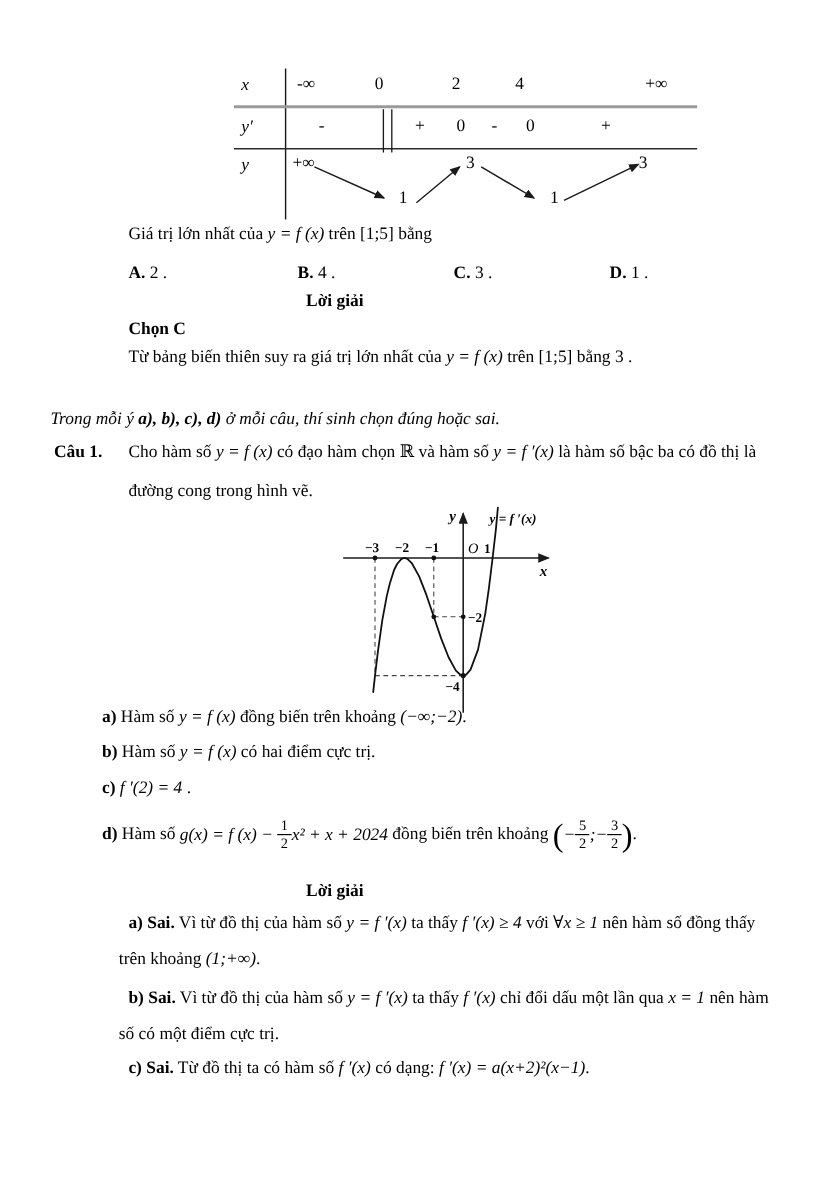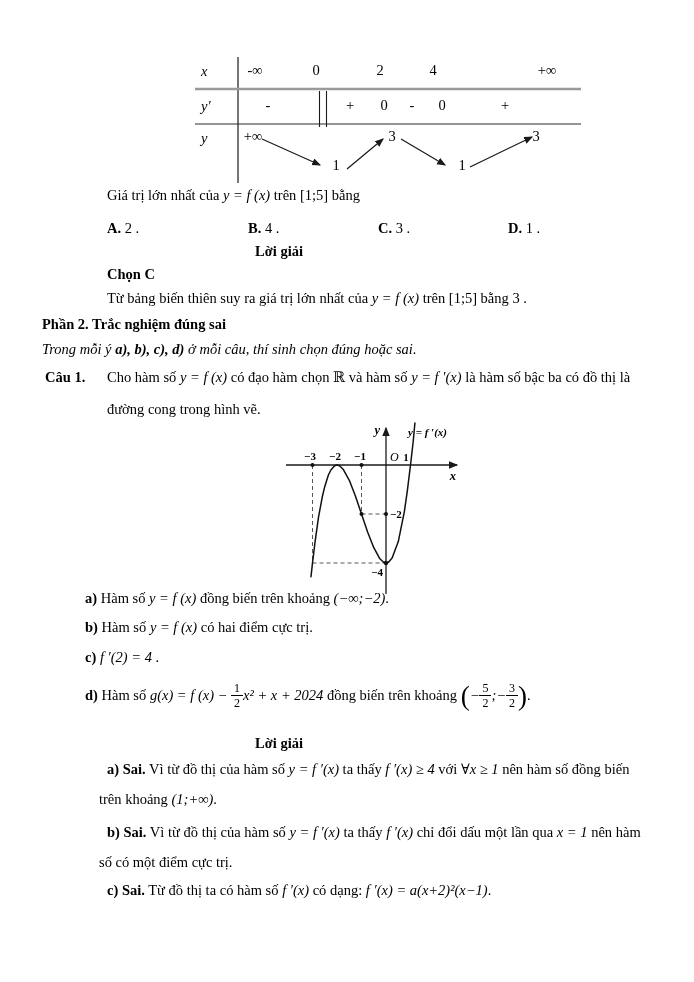--- a/index.html
+++ b/index.html
@@ -85,21 +85,20 @@
   <div class="abs" style="left:378px;top:219px;"><span class="b sp">C.</span><span class="sp"> 3 .</span></div>
   <div class="abs" style="left:508px;top:219px;"><span class="b sp">D.</span><span class="sp"> 1 .</span></div>
 
   <div class="abs center b" style="top:242px;">Lời giải</div>
   <div class="abs b" style="left:107px;top:265px;">Chọn C</div>
 
   <div class="abs" style="left:107px;top:289px;">
     <span class="sp">Từ bảng biến thiên suy ra giá trị lớn nhất của </span><span class="math sp">y = f (x)</span><span class="sp"> trên </span><span class="sp">[1;5]</span><span class="sp"> bằng 3 .</span>
   </div>
 
-  <div class="abs b" style="left:42px;top:315px;">Phần 2. Trắc nghiệm đúng sai</div>
   <div class="abs i" style="left:42px;top:340px;">
     <span class="sp">Trong mỗi ý </span><span class="b sp">a), b), c), d)</span><span class="sp"> ở mỗi câu, thí sinh chọn đúng hoặc sai.</span>
   </div>
 
   <div class="abs b" style="left:45px;top:368px;font-family:Liberation Serif, serif;">Câu 1.</div>
   <div class="abs" style="left:107px;top:368px;">
     <span class="sp">Cho hàm số </span><span class="math sp">y = f (x)</span><span class="sp"> có đạo hàm chọn </span><span class="sp">ℝ</span><span class="sp"> và hàm số </span><span class="math sp">y = f ′(x)</span><span class="sp"> là hàm số bậc ba có đồ thị là</span>
   </div>
   <div class="abs" style="left:107px;top:400px;">đường cong trong hình vẽ.</div>
 
@@ -153,21 +152,21 @@
   <div class="abs" style="left:85px;top:648px;">
     <span class="b sp">c)</span><span class="math sp"> f ′(2) = 4</span><span class="sp"> .</span>
   </div>
   <div class="abs" style="left:85px;top:682px;">
     <span class="b sp">d)</span><span class="sp"> Hàm số </span><span class="math sp">g(x) = f (x) − </span><span class="frac"><span class="fn">1</span><span class="fd">2</span></span><span class="math sp">x² + x + 2024</span><span class="sp"> đồng biến trên khoảng </span><span class="bigp">(</span><span class="math sp">−</span><span class="frac"><span class="fn">5</span><span class="fd">2</span></span><span class="math sp">;</span><span class="math sp">−</span><span class="frac"><span class="fn">3</span><span class="fd">2</span></span><span class="bigp">)</span><span class="sp">.</span>
   </div>
 
   <div class="abs center b" style="top:734px;">Lời giải</div>
 
   <div class="abs" style="left:107px;top:760px;">
-    <span class="b sp">a) Sai.</span><span class="sp"> Vì từ đồ thị của hàm số </span><span class="math sp">y = f ′(x)</span><span class="sp"> ta thấy </span><span class="math sp">f ′(x) ≥ 4</span><span class="sp"> với </span><span class="math sp">∀x ≥ 1</span><span class="sp"> nên hàm số đồng biến</span>
+    <span class="b sp">a) Sai.</span><span class="sp"> Vì từ đồ thị của hàm số </span><span class="math sp">y = f ′(x)</span><span class="sp"> ta thấy </span><span class="math sp">f ′(x) ≥ 4</span><span class="sp"> với </span><span class="math sp">∀x ≥ 1</span><span class="sp"> nên hàm số đồng thấy</span>
   </div>
   <div class="abs" style="left:99px;top:790px;">
     <span class="sp">trên khoảng </span><span class="math sp">(1;+∞)</span><span class="sp">.</span>
   </div>
 
   <div class="abs" style="left:107px;top:823px;">
     <span class="b sp">b) Sai.</span><span class="sp"> Vì từ đồ thị của hàm số </span><span class="math sp">y = f ′(x)</span><span class="sp"> ta thấy </span><span class="math sp">f ′(x)</span><span class="sp"> chỉ đổi dấu một lần qua </span><span class="math sp">x = 1</span><span class="sp"> nên hàm</span>
   </div>
   <div class="abs" style="left:99px;top:853px;">số có một điểm cực trị.</div>
 

